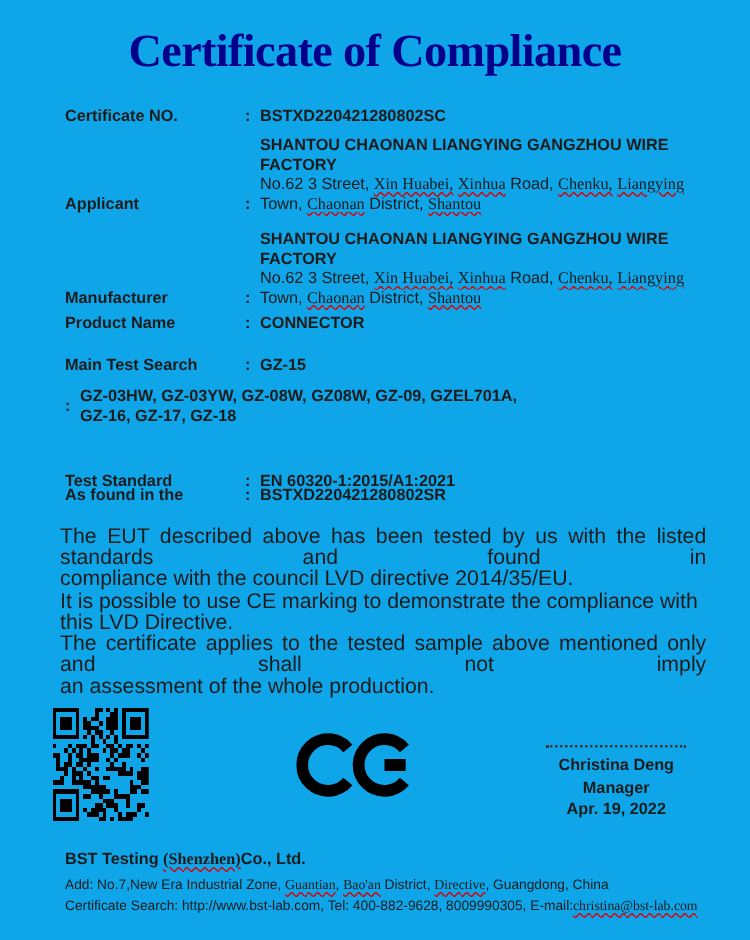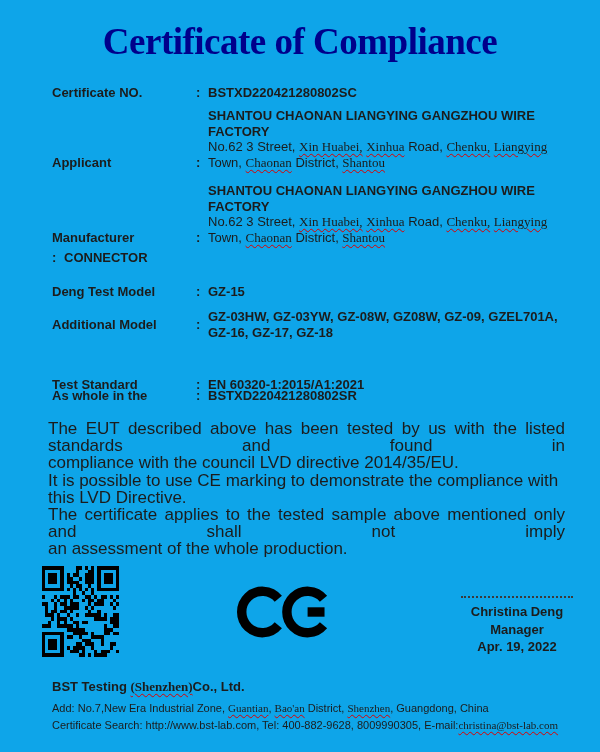--- a/index.html
+++ b/index.html
@@ -21,21 +21,21 @@
   .nw{white-space:nowrap;}
   .sq{
     text-decoration-line:underline;text-decoration-style:wavy;
     text-decoration-thickness:1px;text-underline-offset:2px;font-family:Liberation Serif, serif;
   }
   .statement{position:absolute;left:48px;top:420px;width:517px;font-size:17px;color:#1c1c1c;}
   .stline{line-height:17.2px;}
   .stline.just{text-align:justify;text-align-last:justify;}
   .qr{position:absolute;left:42px;top:566px;}
   .ce{position:absolute;left:237px;top:586px;}
-  .sig{position:absolute;left:452px;top:596px;width:130px;text-align:center;}
+  .sig{position:absolute;left:428px;top:596px;width:130px;text-align:center;}
   .sigline{width:112px;margin:0 auto 5px auto;border-top:2px dotted #3a3a3a;height:0;}
   .signame,.sigtitle,.sigdate{font-weight:bold;font-size:13px;line-height:17.5px;}
   .f-company{position:absolute;left:52px;top:679px;font-weight:bold;font-size:13px;}
   .f-addr{position:absolute;left:52px;top:702px;font-size:11px;}
   .f-search{position:absolute;left:52px;top:719px;font-size:11px;}
 </style>
 </head>
 <body>
 
 <div class="page">
@@ -64,48 +64,48 @@
     <div class="colon">:</div>
     <div class="val">
       <div class="bold nw">SHANTOU CHAONAN LIANGYING GANGZHOU WIRE</div>
       <div class="bold nw">FACTORY</div>
       <div class="nw"><span>No.62 3 Street, </span><span class="sq" style="text-decoration-color:#DD0000;">Xin Huabei,</span><span> </span><span class="sq" style="text-decoration-color:#DD0000;">Xinhua</span><span> Road, </span><span class="sq" style="text-decoration-color:#DD0000;">Chenku,</span><span> </span><span class="sq" style="text-decoration-color:#DD0000;">Liangying</span></div>
       <div class="nw"><span>Town, </span><span class="sq" style="text-decoration-color:#DD0000;">Chaonan</span><span> District, </span><span class="sq" style="text-decoration-color:#DD0000;">Shantou</span></div>
     </div>
   </div>
 
   <div class="row" style="top:250px;">
+    <div class="lbl">Product Name</div>
     <div class="colon">:</div>
     <div class="val bold nw">CONNECTOR</div>
   </div>
 
   <div class="row" style="top:284px;">
-    <div class="lbl">Deng Test Model</div>
+    <div class="lbl">Main Test Search</div>
     <div class="colon">:</div>
     <div class="val bold nw">GZ-15</div>
   </div>
 
   <div class="row center" style="top:309px;">
-    <div class="lbl">Additional Model</div>
     <div class="colon">:</div>
     <div class="val bold">
       <div class="nw">GZ-03HW, GZ-03YW, GZ-08W, GZ08W, GZ-09, GZEL701A,</div>
       <div class="nw">GZ-16, GZ-17, GZ-18</div>
     </div>
   </div>
 
   <div class="row" style="top:377px;">
     <div class="lbl">Test Standard</div>
     <div class="colon">:</div>
     <div class="val bold nw">EN 60320-1:2015/A1:2021</div>
   </div>
 
   <div class="row center" style="top:388px;">
     <div class="lbl">
-      <div>As whole in the</div>
+      <div>As found in the</div>
     </div>
     <div class="colon">:</div>
     <div class="val bold nw">BSTXD220421280802SR</div>
   </div>
 
   <div class="statement">
     <div class="stline just">The EUT described above has been tested by us with the listed standards and found in</div>
     <div class="stline">compliance with the council LVD directive 2014/35/EU.</div>
     <div class="stline">It is possible to use CE marking to demonstrate the compliance with this LVD Directive.</div>
     <div class="stline just">The certificate applies to the tested sample above mentioned only and shall not imply</div>
@@ -332,17 +332,17 @@
 
   <div class="sig">
     <div class="sigline"></div>
     <div class="signame">Christina Deng</div>
     <div class="sigtitle">Manager</div>
     <div class="sigdate">Apr. 19, 2022</div>
   </div>
 
   <div class="f-company"><span>BST Testing </span><span class="sq" style="text-decoration-color:#DD0000;">(Shenzhen)</span><span>Co., Ltd.</span></div>
 
-  <div class="f-addr"><span>Add: No.7,New Era Industrial Zone, </span><span class="sq" style="text-decoration-color:#DD0000;">Guantian</span><span>, </span><span class="sq" style="text-decoration-color:#DD0000;">Bao'an</span><span> District, </span><span class="sq" style="text-decoration-color:#DD0000;">Shenzhen</span><span>, Guangdong, China</span></div>
+  <div class="f-addr"><span>Add: No.7,New Era Industrial Zone, </span><span class="sq" style="text-decoration-color:#DD0000;">Guantian</span><span>, </span><span class="sq" style="text-decoration-color:#DD0000;">Bao'an</span><span> District, </span><span class="sq" style="text-decoration-color:#DD0000;">Directive</span><span>, Guangdong, China</span></div>
 
   <div class="f-search"><span>Certificate Search: http://www.bst-lab.com, Tel: 400-882-9628, 8009990305, E-mail:</span><span class="sq" style="text-decoration-color:#DD0000;">christina@bst-lab.com</span></div>
 
 </div>
 
 </body></html>

